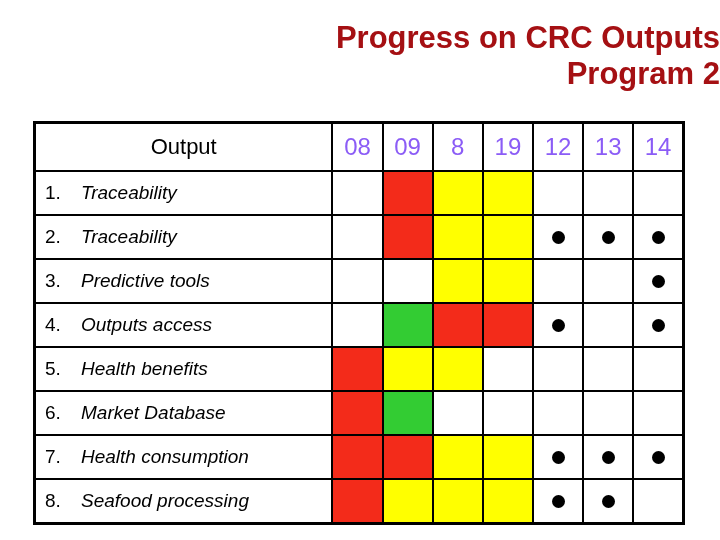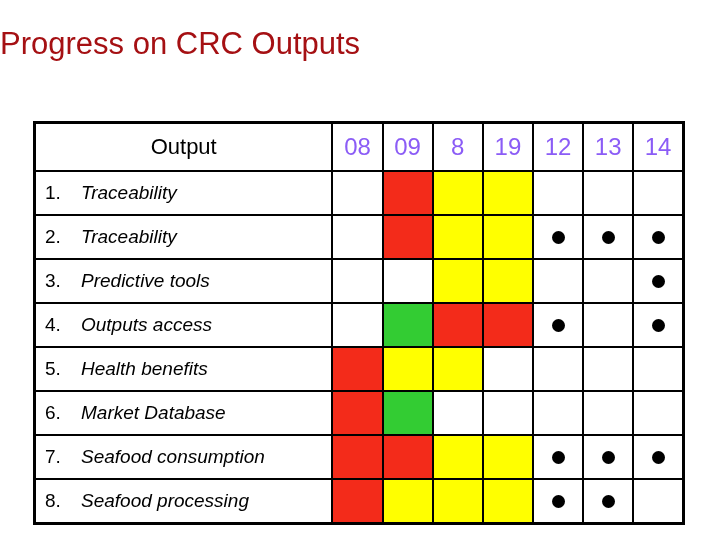--- a/index.html
+++ b/index.html
@@ -18,27 +18,27 @@
     position: relative;
     width: 720px;
     height: 540px;
     background: #ffffff;
   }
 
   
   #title {
     position: absolute;
     left: 0;
-    top: 26px;
+    top: 20px;
     width: 720px;
-    text-align: left;
+    text-align: right;
     color: #a51013;
     font-size: 31px;
     line-height: 36px;
-    font-weight: normal;
+    font-weight: bold;
     letter-spacing: 0px;
     white-space: pre-line;
   }
 
   
   #grid-wrap {
     position: absolute;
     left: 33px;
     top: 121px;
     width: 644px;
@@ -119,21 +119,21 @@
     border-radius: 50%;
     background: #000000;
     margin: 0 auto;
   }
 </style>
 </head>
 <body>
 
 <div id="slide">
 
-  <div id="title"><span>Progress on CRC Outputs</span><br></div>
+  <div id="title"><span>Progress on CRC Outputs</span><br><span>Program 2</span></div>
 
   <div id="grid-wrap">
     <table class="grid">
       <colgroup>
         <col style="width:297px">
         <col style="width:50px">
           <col style="width:50px">
           <col style="width:50px">
         <col style="width:50px">
           <col style="width:50px">
@@ -252,21 +252,21 @@
             <td class="cell white"></td>
             <td class="cell white"></td>
             <td class="cell white"></td>
             <td class="cell white"></td>
             <td class="cell white"></td>
           </tr>
           <tr>
             <td class="label-cell">
               <div class="lbl-inner">
                 <span class="lbl-num">7.</span>
-                <span class="lbl-txt">Seafood consumption</span>
+                <span class="lbl-txt">Health consumption</span>
               </div>
             </td>
             <td class="cell red"></td>
             <td class="cell red"></td>
             <td class="cell yellow"></td>
             <td class="cell yellow"></td>
             <td class="cell white">
               <span class="dot"></span>
             </td>
             <td class="cell white">

